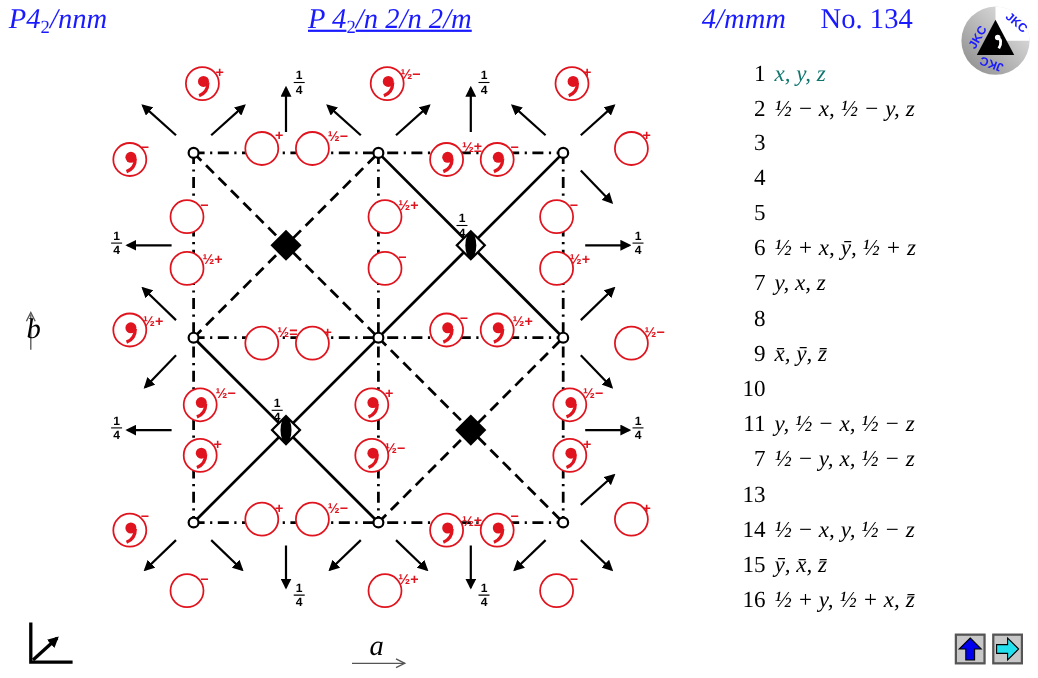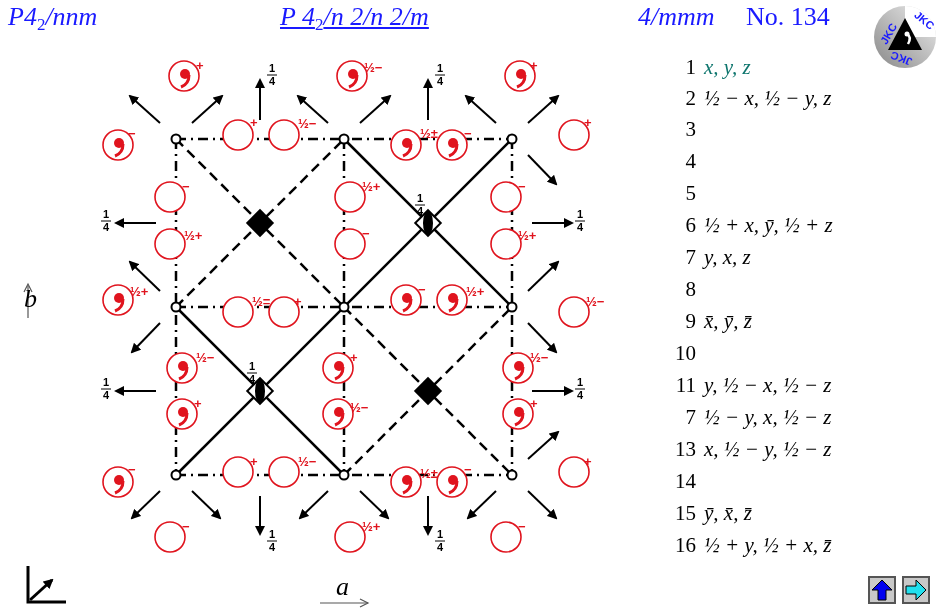--- a/index.html
+++ b/index.html
@@ -308,24 +308,24 @@
   <div class="op" style="top:318px">
       <span class="num">11</span>
       <span class="expr">y, ½ − x, ½ − z</span>
     </div>
   <div class="op" style="top:350px">
       <span class="num">7</span>
       <span class="expr">½ − y, x, ½ − z</span>
     </div>
   <div class="op" style="top:382px">
       <span class="num">13</span>
-      <span class="expr">x, ½ − y, ½ − z</span>
     </div>
   <div class="op" style="top:414px">
       <span class="num">14</span>
+      <span class="expr">½ − x, y, ½ − z</span>
     </div>
   <div class="op" style="top:446px">
       <span class="num">15</span>
       <span class="expr">ȳ, x̄, z̄</span>
     </div>
   <div class="op" style="top:478px">
       <span class="num">16</span>
       <span class="expr">½ + y, ½ + x, z̄</span>
     </div>
 </div>

